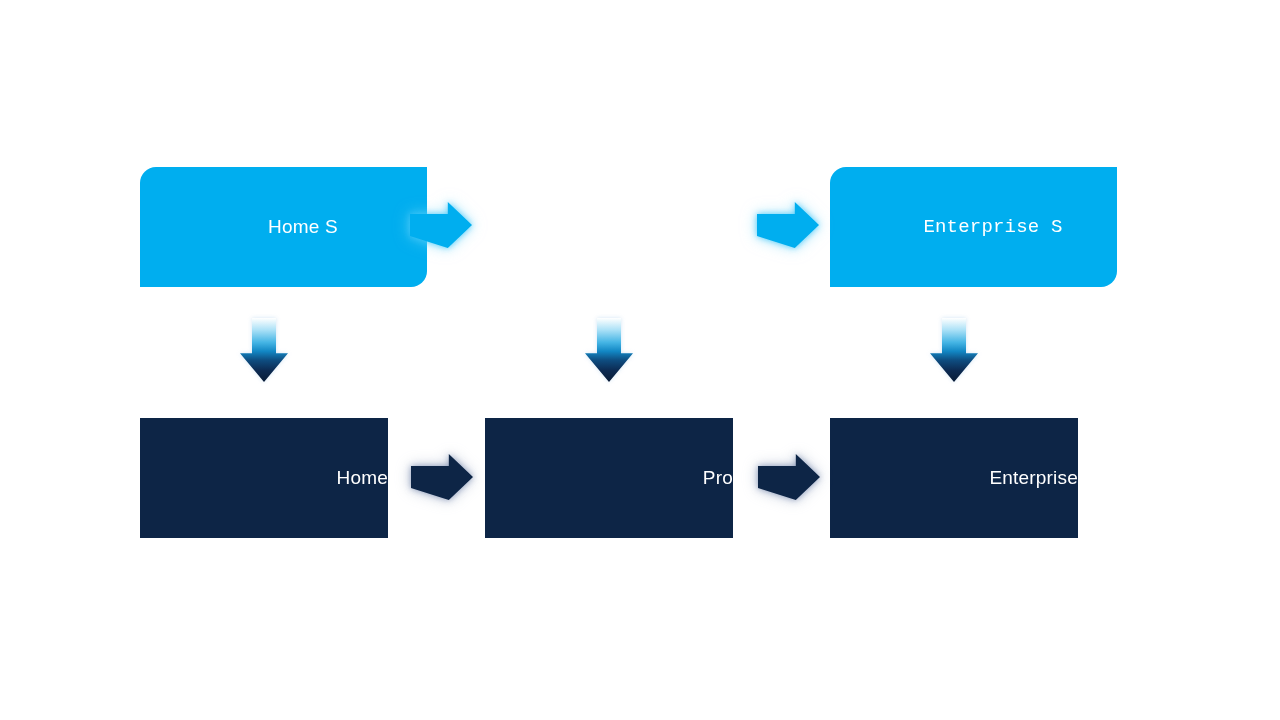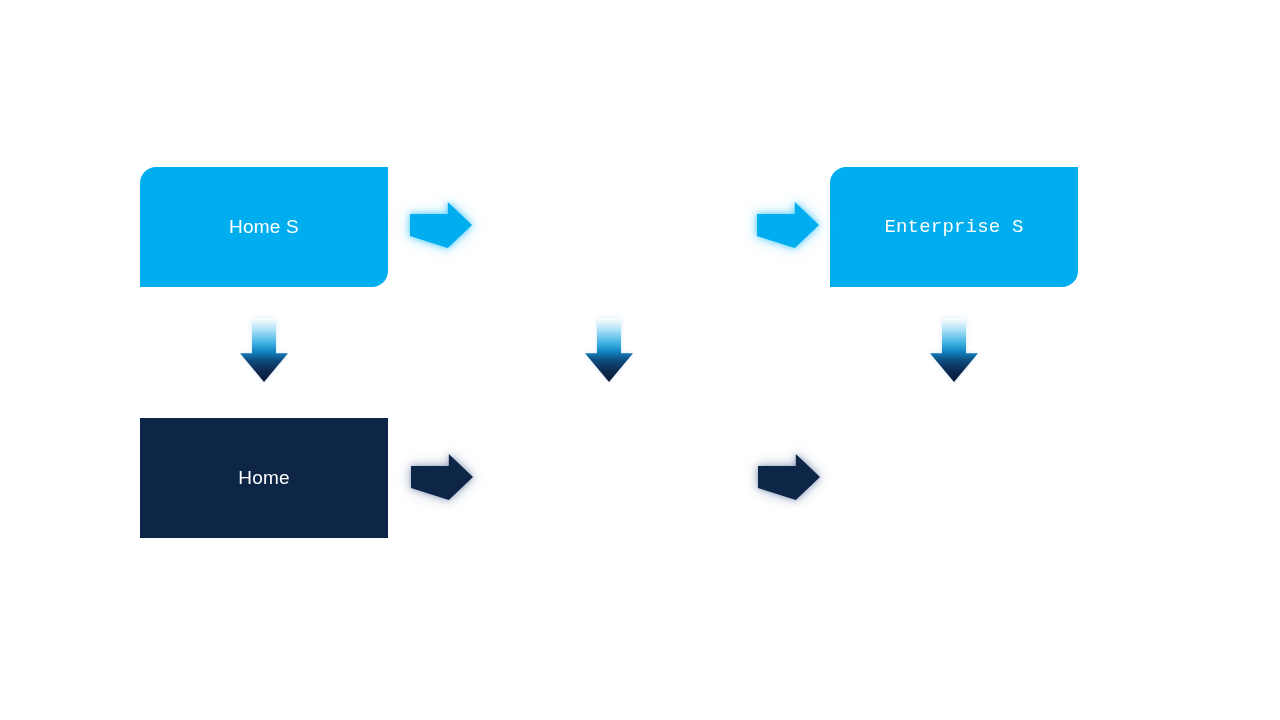--- a/index.html
+++ b/index.html
@@ -21,23 +21,25 @@
     position:absolute;
     width:248px;height:120px;
     display:flex;align-items:center;justify-content:center;
     color:var(--label-text);
     font-size:19px;
     letter-spacing:.2px;
   }
   .node-top{
     background:var(--light-blue);
     border-radius:16px 0 16px 0;   
+    padding-left:39px;
   }
   .node-bottom{
     background:var(--dark-navy);
+    justify-content:flex-end;
   }
   
   .arrow-wrap{position:absolute;}
   .glow-light{
     filter:drop-shadow(0 0 3px rgba(61,197,248,.85)) drop-shadow(0 0 7px rgba(125,216,250,.55));
   }
   .glow-dark{
     filter:drop-shadow(0 0 3px rgba(98,118,160,.65)) drop-shadow(0 0 7px rgba(120,140,175,.40));
   }
   .glow-soft{
@@ -88,20 +90,26 @@
   <div class="arrow-wrap glow-soft" style="left:585px;top:318px;">
     <div class="arrow-down"></div>
   </div>
   <div class="arrow-wrap glow-soft" style="left:930px;top:318px;">
     <div class="arrow-down"></div>
   </div>
 
   <div class="node node-bottom" style="left:140px;top:418px;">
     <span>Home</span>
   </div>
+  <div class="node node-bottom" style="left:485px;top:418px;">
+    <span>Pro</span>
+  </div>
+  <div class="node node-bottom" style="left:830px;top:418px;">
+    <span>Enterprise</span>
+  </div>
 
   <div class="arrow-wrap glow-dark" style="left:411px;top:454px;">
     <div class="arrow-right dark"></div>
   </div>
   <div class="arrow-wrap glow-dark" style="left:758px;top:454px;">
     <div class="arrow-right dark"></div>
   </div>
 
 </div>
 

